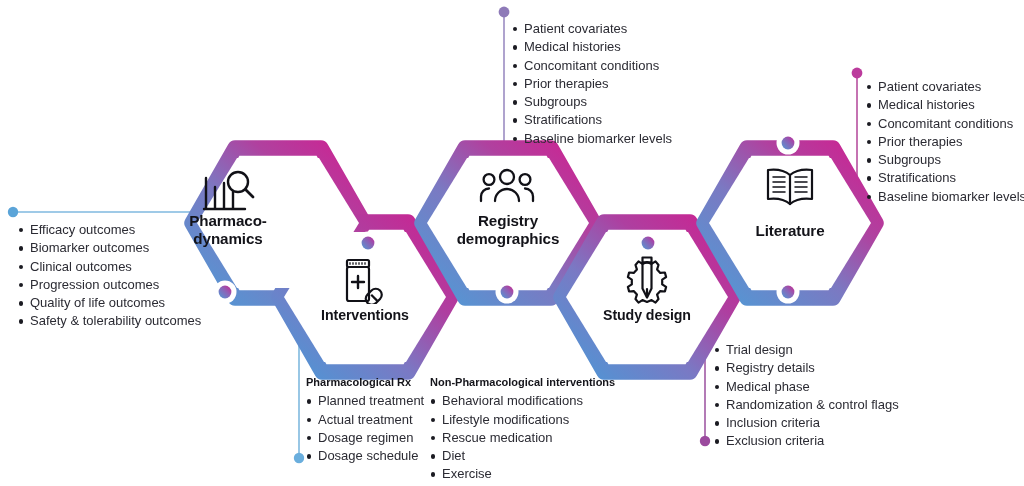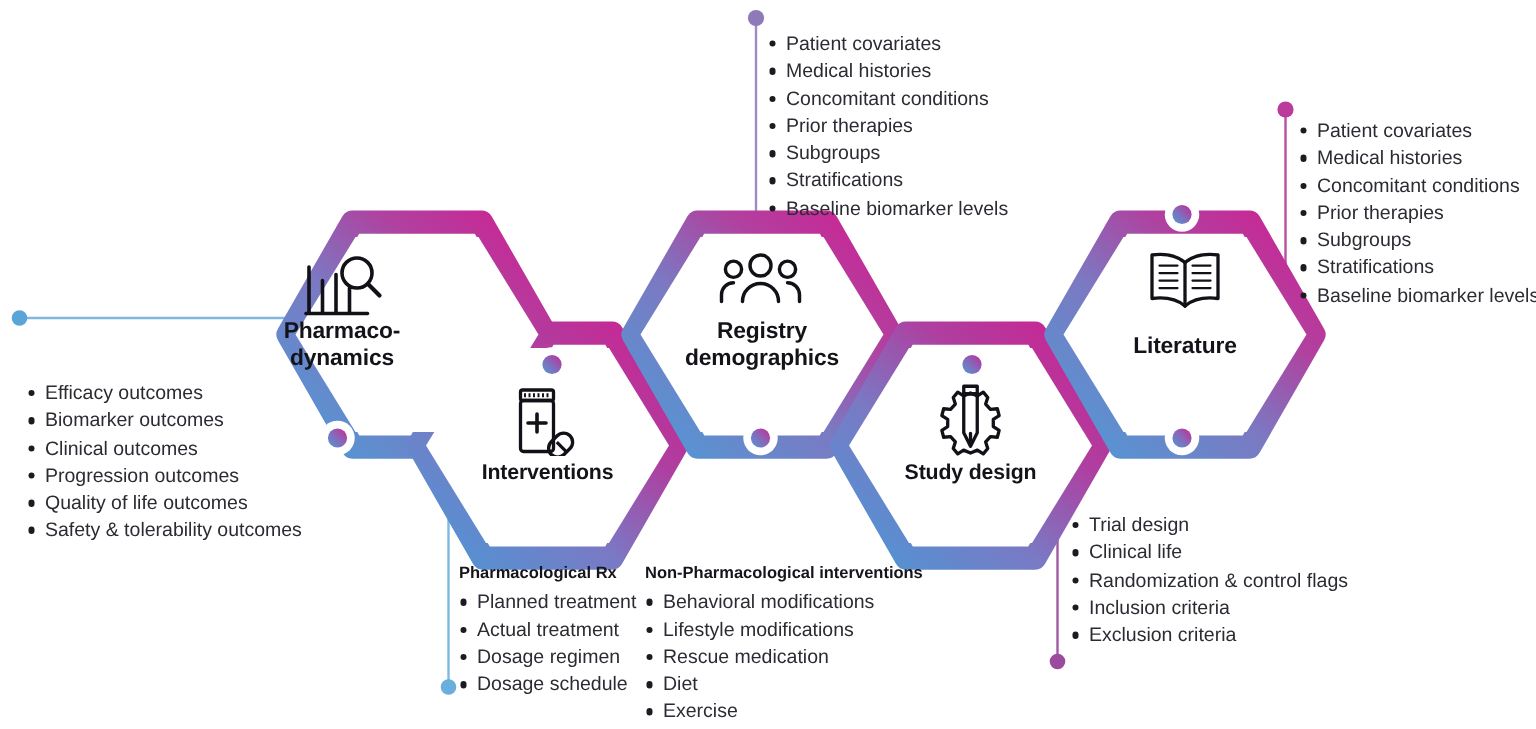--- a/index.html
+++ b/index.html
@@ -230,21 +230,21 @@
   </div>
 
   <div class="hexlabel mid" style="left:587px;top:307px;width:120px;">
     <span class="l">Study design</span>
   </div>
 
   <div class="hexlabel big" style="left:730px;top:222px;width:120px;">
     <span class="l">Literature</span>
   </div>
 
-  <div class="listblock" style="left:18px;top:221px;margin-top:32px;">
+  <div class="listblock" style="left:18px;top:221px;">
     <ul>
       <li>Efficacy outcomes</li>
       <li>Biomarker outcomes</li>
       <li>Clinical outcomes</li>
       <li>Progression outcomes</li>
       <li>Quality of life outcomes</li>
       <li>Safety &amp; tolerability outcomes</li>
     </ul>
   </div>
 
@@ -289,20 +289,21 @@
       <li>Lifestyle modifications</li>
       <li>Rescue medication</li>
       <li>Diet</li>
       <li>Exercise</li>
     </ul>
   </div>
 
   <div class="listblock" style="left:714px;top:341px;">
     <ul>
       <li>Trial design</li>
-      <li>Clinical life</li>
+      <li>Registry details</li>
+      <li>Medical phase</li>
       <li>Randomization &amp; control flags</li>
       <li>Inclusion criteria</li>
       <li>Exclusion criteria</li>
     </ul>
   </div>
 
 </div>
 
 </body></html>

